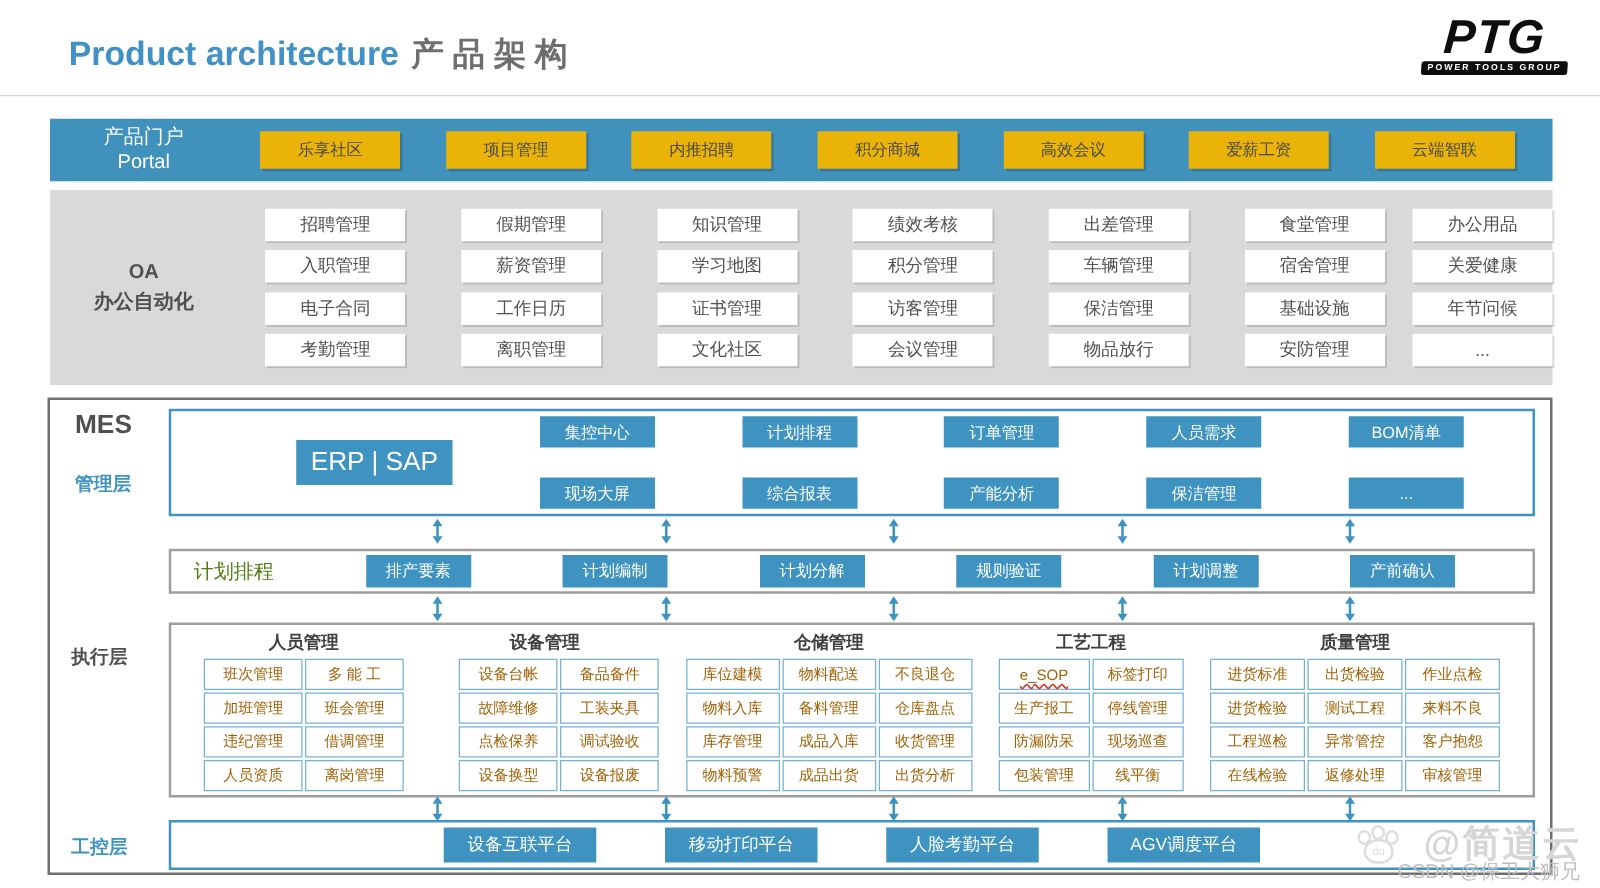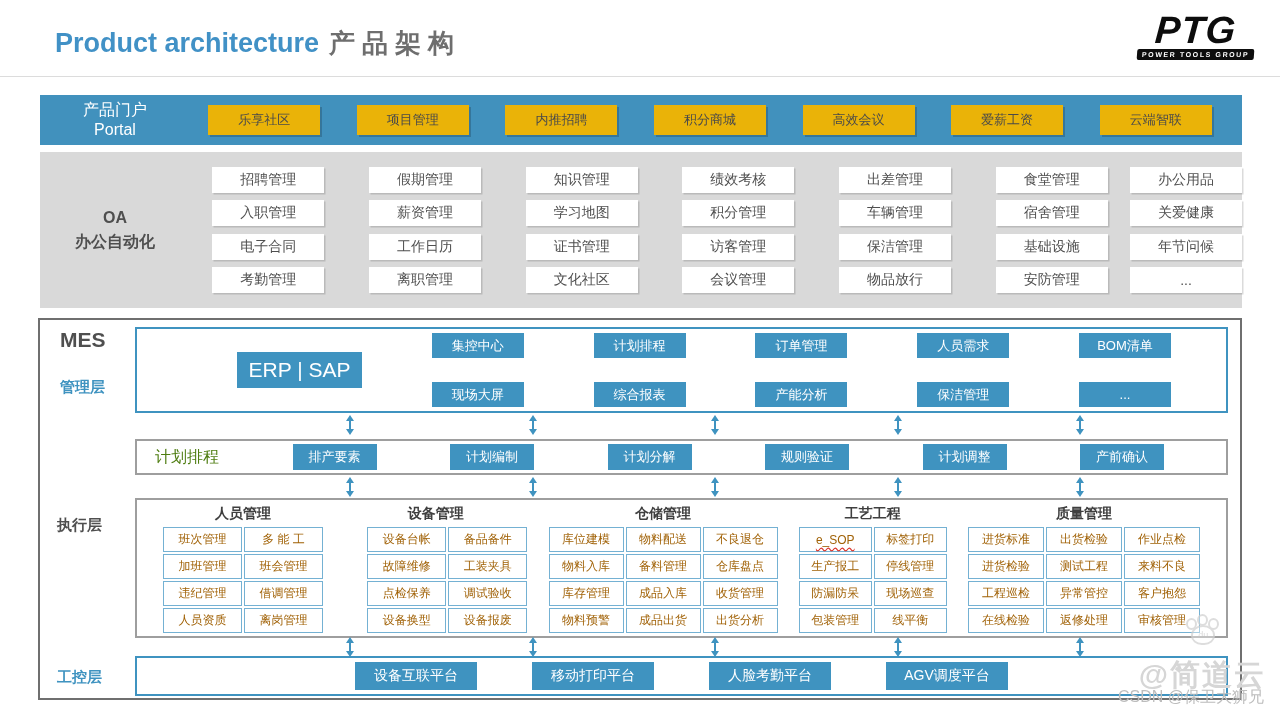--- a/index.html
+++ b/index.html
@@ -62,21 +62,21 @@
   
   .arrow-row{position:absolute;left:305px;width:740px;height:20px;display:flex;justify-content:space-between;}
   .ar1{top:95px;}
   .ar2{top:157px;}
   .ar3{top:317px;}
   .va{position:relative;width:10px;height:100%;background:linear-gradient(#3f93c0,#3f93c0) 50% 50%/2px calc(100% - 10px) no-repeat;}
   .va::before{content:"";position:absolute;top:0;left:1px;border-left:4px solid transparent;border-right:4px solid transparent;border-bottom:6px solid #3f93c0;}
   .va::after{content:"";position:absolute;bottom:0;left:1px;border-left:4px solid transparent;border-right:4px solid transparent;border-top:6px solid #3f93c0;}
 
   
-  .wm{position:absolute;right:14px;bottom:14px;display:flex;align-items:center;gap:9px;z-index:5;flex-direction:column;}
+  .wm{position:absolute;right:14px;bottom:14px;display:flex;align-items:center;gap:19px;z-index:5;}
   .paw{position:relative;width:36px;height:32px;opacity:0.75;}
   .paw .pad{position:absolute;left:7px;top:11px;width:20px;height:16px;border:2px solid #d2d2d2;border-radius:50% 50% 45% 45%;color:#cfcfcf;font-size:9px;display:flex;align-items:center;justify-content:center;background:rgba(255,255,255,0.5);}
   .paw .toe{position:absolute;width:7px;height:8px;border:2px solid #d2d2d2;border-radius:50%;background:rgba(255,255,255,0.5);}
   .toe1{left:2px;top:4px;} .toe2{left:13px;top:0;} .toe3{left:24px;top:4px;}
   .wm-main{font-size:30px;font-weight:bold;color:#d6d6d6;letter-spacing:2px;}
   .wm-sub{position:absolute;right:16px;bottom:2px;font-size:16px;color:#bdbdbd;z-index:5;white-space:nowrap;}
 </style>
 </head>
 <body>
 

